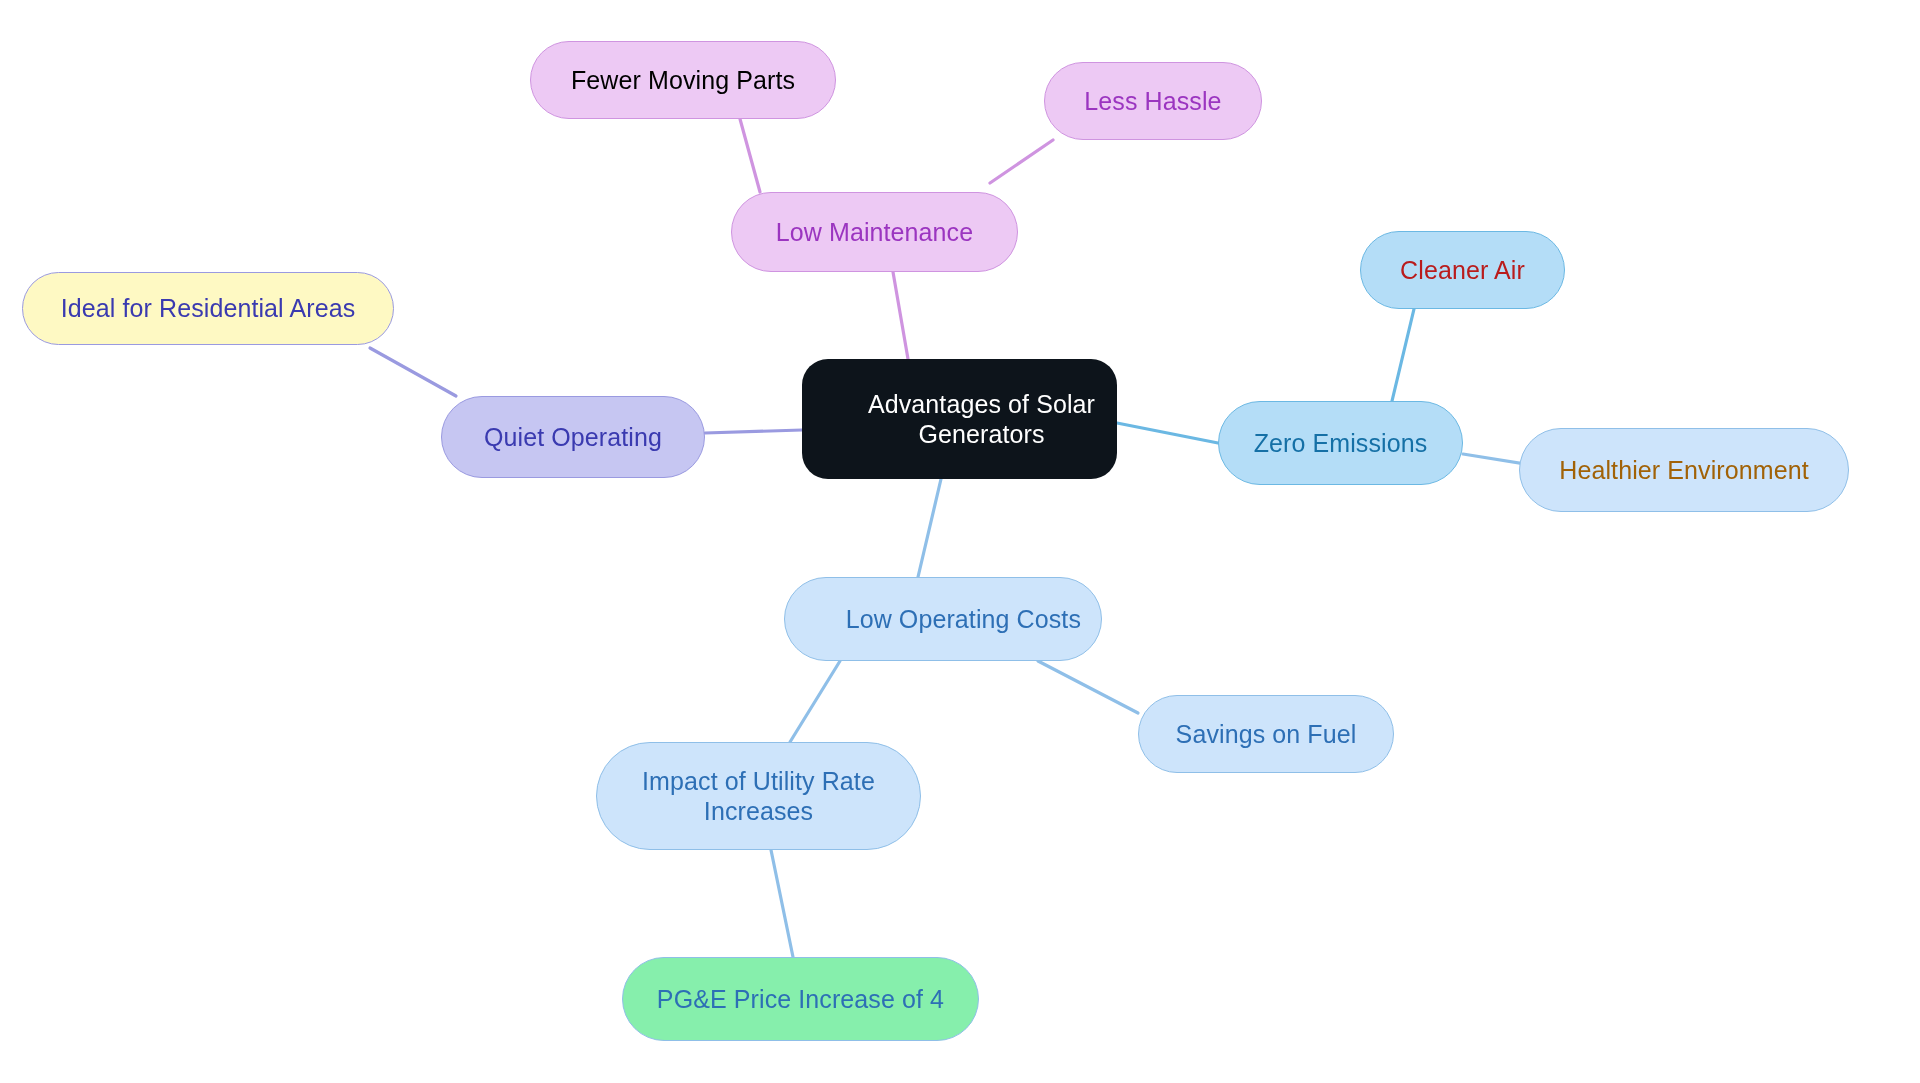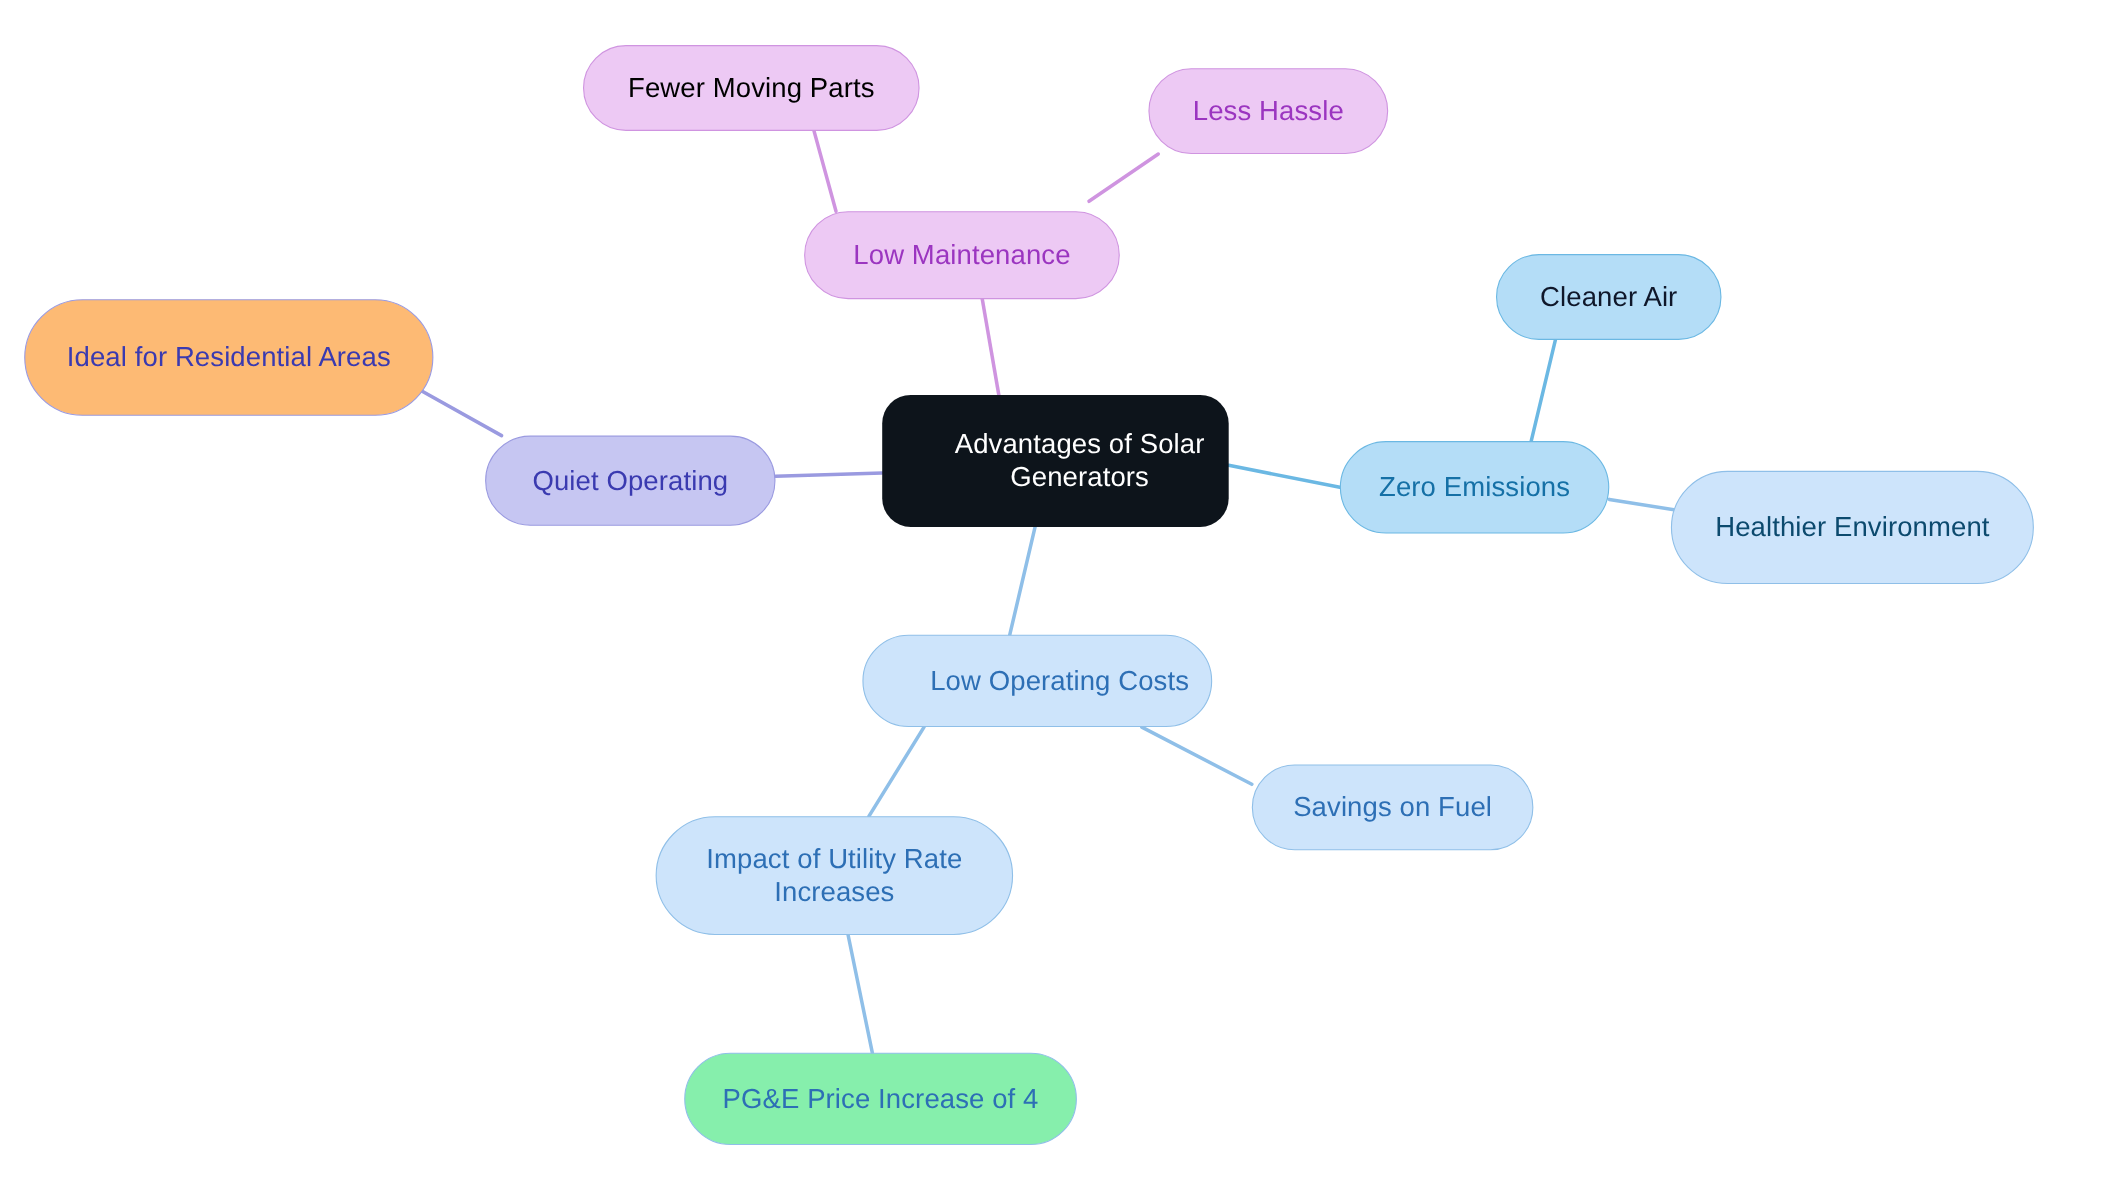--- a/index.html
+++ b/index.html
@@ -69,26 +69,26 @@
       <polyline points="802,430 705,433" fill="none" stroke="#9a9ae0" stroke-width="3.2" stroke-linecap="round" stroke-linejoin="round"></polyline>
       <polyline points="456,396 370,348" fill="none" stroke="#9a9ae0" stroke-width="3.2" stroke-linecap="round" stroke-linejoin="round"></polyline>
       <polyline points="908,359 893,272" fill="none" stroke="#cf94e0" stroke-width="3.2" stroke-linecap="round" stroke-linejoin="round"></polyline>
       <polyline points="760,192 740,119" fill="none" stroke="#cf94e0" stroke-width="3.2" stroke-linecap="round" stroke-linejoin="round"></polyline>
       <polyline points="990,183 1053,140" fill="none" stroke="#cf94e0" stroke-width="3.2" stroke-linecap="round" stroke-linejoin="round"></polyline>
     </svg>
   <div id="node-layer">
       <div class="node node-root" style="left: 802px; top: 359px; width: 315px; height: 120px; background: rgb(13, 20, 27); border-color: rgb(13, 20, 27); color: rgb(255, 255, 255); justify-content: flex-end;"><span>Advantages of Solar
 Generators</span></div>
       <div class="node node-branch" style="left: 1218px; top: 401px; width: 245px; height: 84px; background: rgb(180, 221, 247); border-color: rgb(107, 184, 227); color: rgb(21, 112, 166);"><span>Zero Emissions</span></div>
-      <div class="node node-leaf" style="left: 1360px; top: 231px; width: 205px; height: 78px; background: rgb(180, 221, 247); border-color: rgb(107, 184, 227); color: #0f172a;"><span>Cleaner Air</span></div>
-      <div class="node node-leaf" style="left: 1519px; top: 428px; width: 330px; height: 103px; background: rgb(205, 228, 251); border-color: rgb(143, 191, 232); color: #0c4a6e;"><span>Healthier Environment</span></div>
+      <div class="node node-leaf" style="left: 1360px; top: 231px; width: 205px; height: 78px; background: rgb(180, 221, 247); border-color: rgb(107, 184, 227); color: #b91c1c;"><span>Cleaner Air</span></div>
+      <div class="node node-leaf" style="left: 1519px; top: 428px; width: 330px; height: 84px; background: rgb(205, 228, 251); border-color: rgb(143, 191, 232); color: #a16207;"><span>Healthier Environment</span></div>
       <div class="node node-branch" style="left: 784px; top: 577px; width: 318px; height: 84px; background: rgb(205, 228, 251); border-color: rgb(143, 191, 232); color: rgb(45, 111, 181); justify-content: flex-end;"><span>Low Operating Costs</span></div>
       <div class="node node-leaf" style="left: 1138px; top: 695px; width: 256px; height: 78px; background: rgb(205, 228, 251); border-color: rgb(143, 191, 232); color: rgb(45, 111, 181);"><span>Savings on Fuel</span></div>
       <div class="node node-leaf" style="left: 596px; top: 742px; width: 325px; height: 108px; background: rgb(205, 228, 251); border-color: rgb(143, 191, 232); color: rgb(45, 111, 181);"><span>Impact of Utility Rate
 Increases</span></div>
       <div class="node node-leaf" style="left: 622px; top: 957px; width: 357px; height: 84px; background: #86efac; border-color: rgb(143, 191, 232); color: rgb(45, 111, 181);"><span>PG&amp;E Price Increase of 4</span></div>
       <div class="node node-branch" style="left: 441px; top: 396px; width: 264px; height: 82px; background: rgb(198, 198, 242); border-color: rgb(154, 154, 224); color: rgb(58, 58, 176);"><span>Quiet Operating</span></div>
-      <div class="node node-leaf" style="left: 22px; top: 272px; width: 372px; height: 106px; background: #fdba74; border-color: rgb(154, 154, 224); color: rgb(58, 58, 176);"><span>Ideal for Residential Areas</span></div>
+      <div class="node node-leaf" style="left: 22px; top: 272px; width: 372px; height: 73px; background: #fef9c3; border-color: rgb(154, 154, 224); color: rgb(58, 58, 176);"><span>Ideal for Residential Areas</span></div>
       <div class="node node-branch" style="left: 731px; top: 192px; width: 287px; height: 80px; background: rgb(237, 201, 244); border-color: rgb(207, 148, 224); color: rgb(155, 53, 192);"><span>Low Maintenance</span></div>
       <div class="node node-leaf" style="left: 530px; top: 41px; width: 306px; height: 78px; background: rgb(237, 201, 244); border-color: rgb(207, 148, 224); color: #000000;"><span>Fewer Moving Parts</span></div>
       <div class="node node-leaf" style="left: 1044px; top: 62px; width: 218px; height: 78px; background: rgb(237, 201, 244); border-color: rgb(207, 148, 224); color: rgb(155, 53, 192); text-align: center;"><span>Less Hassle</span></div>
     </div>
 </div>
 
 </body></html>

